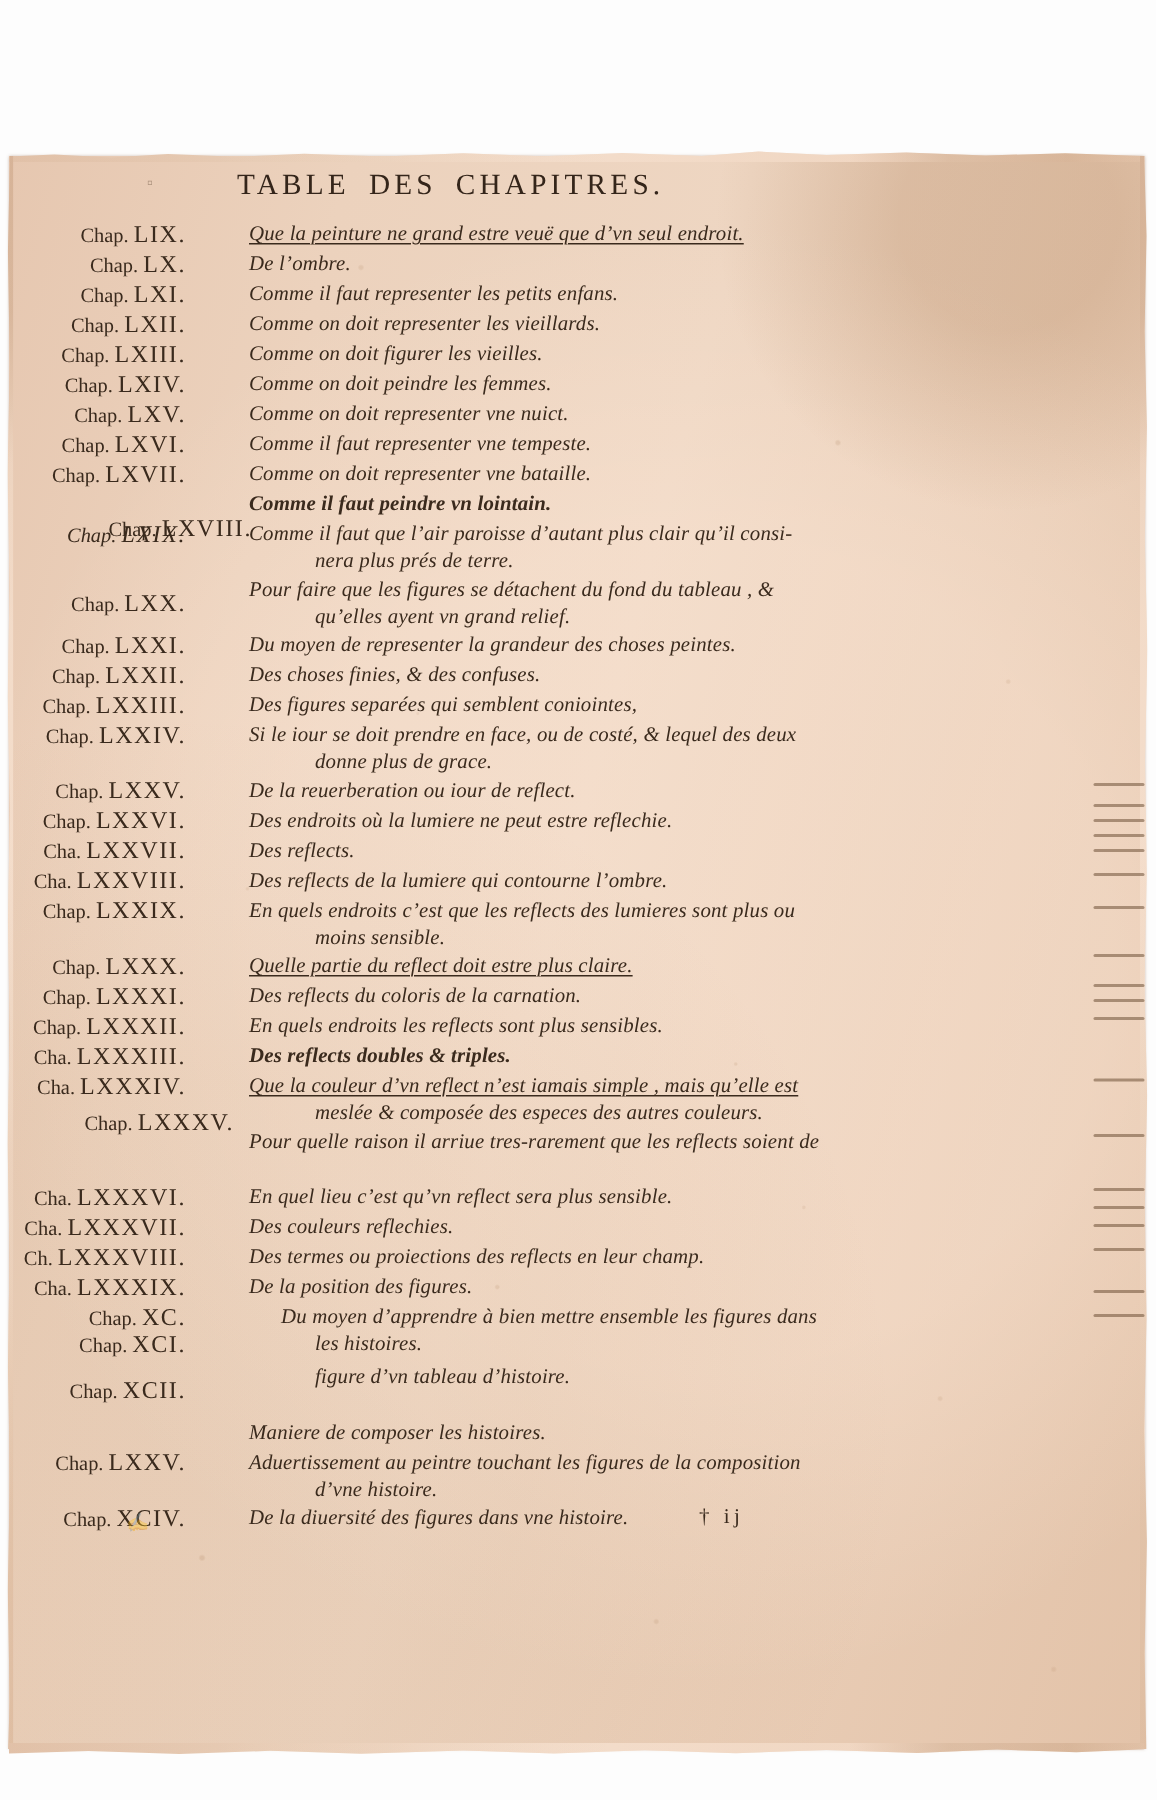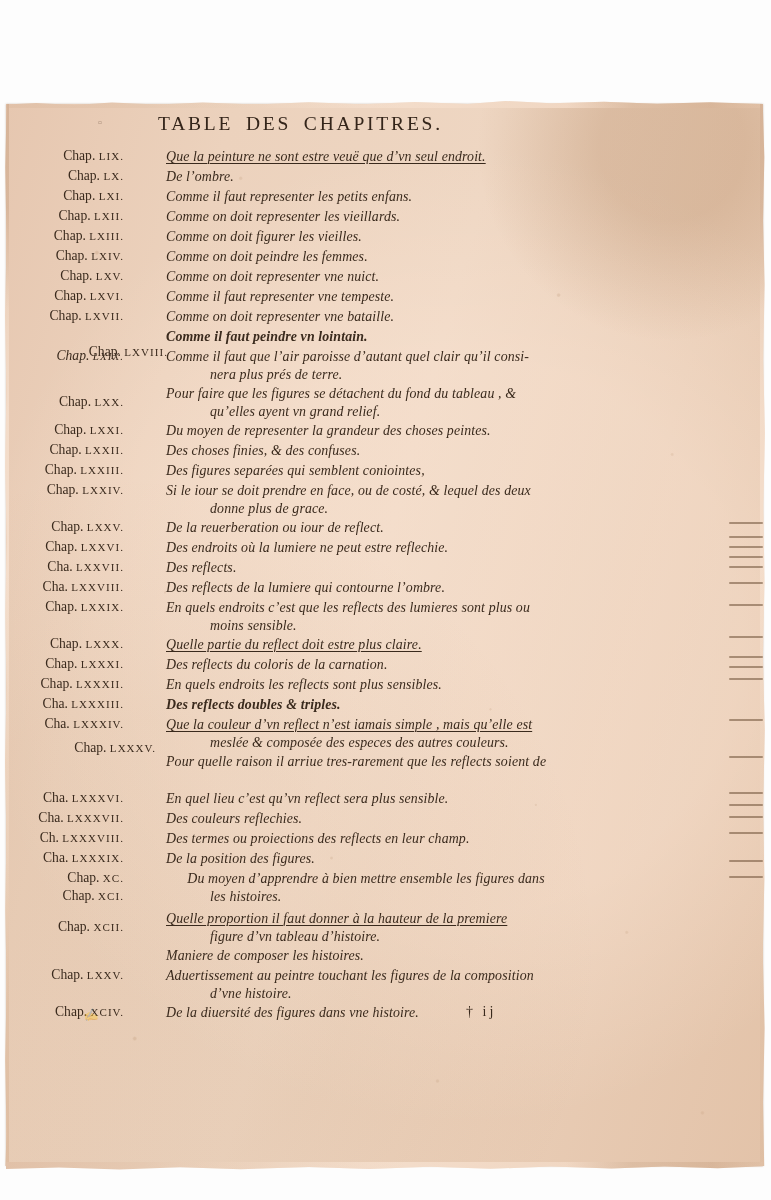--- a/index.html
+++ b/index.html
@@ -61,21 +61,21 @@
   }
 
   .corner-mark{position:absolute;left:92px;top:14px;width:11px;height:9px;
     opacity:.42;color:#5a4430;font-size:11px;line-height:9px;font-family:"Liberation Serif",serif;}
   .corner-mark2{position:absolute;left:78px;top:905px;width:14px;height:12px;opacity:.38;
     color:#6b4e34;font-size:12px;line-height:12px;transform:rotate(-8deg);}
   .chap{
     position:absolute;left:0;width:118px;text-align:right;
     font-size:13.6px;color:#3a2a1d;white-space:nowrap;
   }
-  .chap .num{font-size:11px;letter-spacing:1.05px;}
+  .chap .num{font-size:16px;letter-spacing:1.05px;}
   .desc{
     position:absolute;left:160px;width:400px;
     font-family:"Liberation Serif",serif;font-style:italic;
     font-size:13.9px;color:#3a2a1d;line-height:17.6px;
     letter-spacing:.12px;
   }
   .desc .ln{display:block;white-space:nowrap;}
   .desc .ln.ind{padding-left:44px;}
   .desc .ul{ text-decoration:underline; text-underline-offset:2px; text-decoration-thickness:.6px;}
 
@@ -97,21 +97,21 @@
 
     <div id="type">
 
       <div class="corner-mark">▫</div>
 
       <div id="title">TABLE DES CHAPITRES.</div>
 
       <div id="entries">
           <div class="chap" style="top: 44px;"><span>Chap.</span> <span class="num">LIX.</span></div>
           <div class="desc" style="top: 44px;">
-            <span class="ln"><span class="ul">Que la peinture ne sont estre veuë que d’vn seul endroit.</span></span>
+            <span class="ln"><span class="ul">Que la peinture ne grand estre veuë que d’vn seul endroit.</span></span>
           </div>
           <div class="chap" style="top: 64px;"><span>Chap.</span> <span class="num">LX.</span></div>
           <div class="desc" style="top: 64px;">
             <span class="ln">De l’ombre.</span>
           </div>
           <div class="chap" style="top: 84px;"><span>Chap.</span> <span class="num">LXI.</span></div>
           <div class="desc" style="top: 84px;">
             <span class="ln">Comme il faut representer les petits enfans.</span>
           </div>
           <div class="chap" style="top: 104px;"><span>Chap.</span> <span class="num">LXII.</span></div>
@@ -137,21 +137,21 @@
           <div class="chap" style="top: 204px;"><span>Chap.</span> <span class="num">LXVII.</span></div>
           <div class="desc" style="top: 204px;">
             <span class="ln">Comme on doit representer vne bataille.</span>
           </div>
           <div class="chap" style="top: 240px; padding-left: 44px;"><span>Chap.</span> <span class="num">LXVIII.</span></div>
           <div class="desc" style="top: 224px; font-weight: bold;">
             <span class="ln">Comme il faut peindre vn lointain.</span>
           </div>
           <div class="chap" style="top: 244px; font-style: italic;"><span>Chap.</span> <span class="num">LXIX.</span></div>
           <div class="desc" style="top: 244px;">
-            <span class="ln">Comme il faut que l’air paroisse d’autant quel clair qu’il consi-</span>
+            <span class="ln">Comme il faut que l’air paroisse d’autant plus clair qu’il consi-</span>
             <span class="ln ind">nera plus prés de terre.</span>
           </div>
           <div class="chap" style="top: 290px;"><span>Chap.</span> <span class="num">LXX.</span></div>
           <div class="desc" style="top: 281px;">
             <span class="ln">Pour faire que les figures se détachent du fond du tableau , &amp;</span>
             <span class="ln ind">qu’elles ayent vn grand relief.</span>
           </div>
           <div class="chap" style="top: 318px;"><span>Chap.</span> <span class="num">LXXI.</span></div>
           <div class="desc" style="top: 318px;">
             <span class="ln">Du moyen de representer la grandeur des choses peintes.</span>
@@ -234,21 +234,20 @@
           <div class="chap" style="top: 766px;"><span>Chap.</span> <span class="num">XC.</span></div>
           <div class="desc" style="top: 766px; text-align: center;">
             <span class="ln">Du moyen d’apprendre à bien mettre ensemble les figures dans</span>
           </div>
           <div class="chap" style="top: 784px;"><span>Chap.</span> <span class="num">XCI.</span></div>
           <div class="desc" style="top: 784px;">
             <span class="ln ind">les histoires.</span>
           </div>
           <div class="chap" style="top: 815px;"><span>Chap.</span> <span class="num">XCII.</span></div>
           <div class="desc" style="top: 806px;">
-            <span class="ln"><span class="ul">Quelle proportion il faut donner à la hauteur de la premiere</span></span>
             <span class="ln ind">figure d’vn tableau d’histoire.</span>
           </div>
           <div class="desc" style="top: 843px;">
             <span class="ln">Maniere de composer les histoires.</span>
           </div>
           <div class="chap" style="top: 863px;"><span>Chap.</span> <span class="num">LXXV.</span></div>
           <div class="desc" style="top: 863px;">
             <span class="ln">Aduertissement au peintre touchant les figures de la composition</span>
             <span class="ln ind">d’vne histoire.</span>
           </div>

